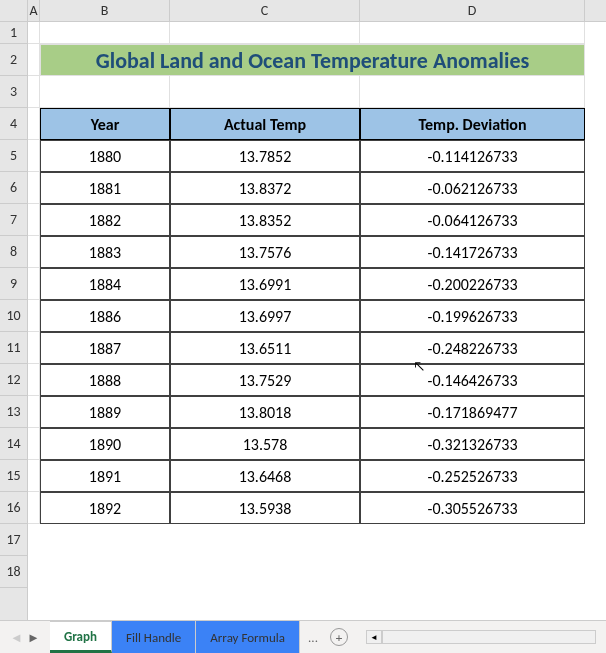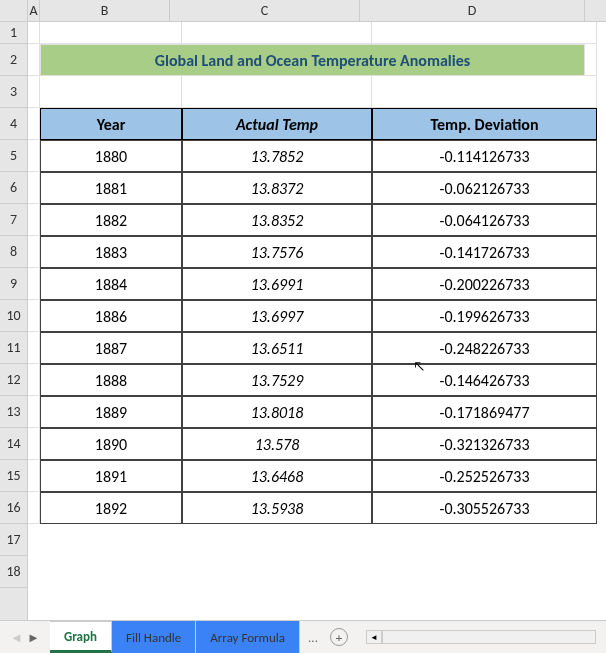--- a/index.html
+++ b/index.html
@@ -57,31 +57,31 @@
 .row { display: flex; height: 32px; }
 .row.r1 { height: 22px; }
 .cell {
   border-right: 1px solid #e0e0e0;
   border-bottom: 1px solid #e0e0e0;
   overflow: hidden;
   display: flex;
   align-items: center;
 }
 .c-a { width: 12px; }
-.c-b { width: 142px; }
-.c-c { width: 190px; font-style: italic; }
+.c-b { width: 130px; }
+.c-c { width: 190px; }
 .c-d { width: 225px; }
 .title-band {
   position: absolute;
   left: 12px; top: 22px;
   width: 545px; height: 32px;
   background: #a8cd87;
   color: #1f4e79;
   font-weight: bold;
-  font-size: 16px;
+  font-size: 22px;
   display: flex;
   align-items: center;
   justify-content: center;
   border: 1px solid #e0e0e0;
 }
 .table-header {
   background: #9dc3e6;
   font-weight: bold;
   font-size: 16px;
   justify-content: center;

